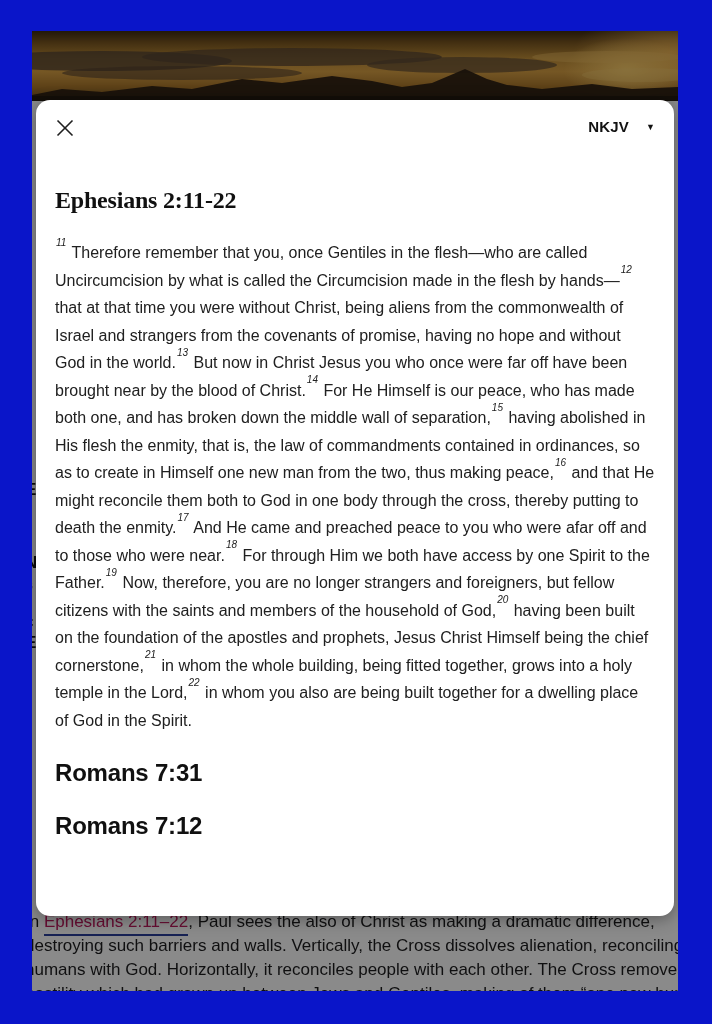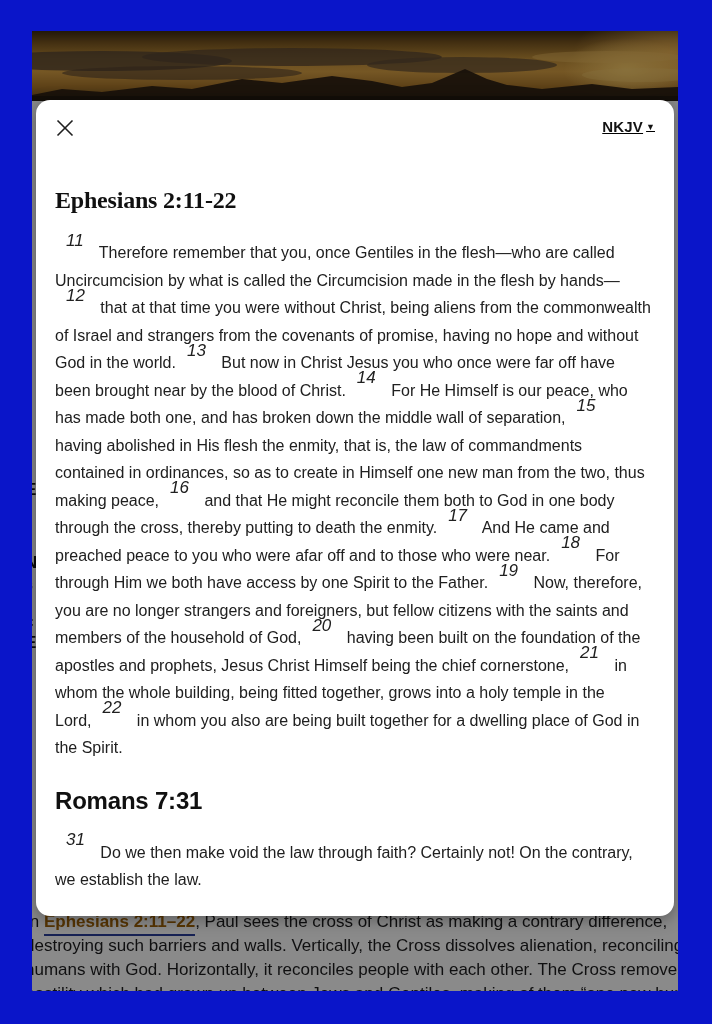--- a/index.html
+++ b/index.html
@@ -22,50 +22,50 @@
       radial-gradient(140px 60px at 99% 30%, rgba(250,190,90,.8), rgba(250,190,90,0) 70%),
       linear-gradient(180deg,#3f2d14 0%,#7a5620 16%,#c4913a 40%,#d9a144 58%,#b07c2e 78%,#70501e 100%);
   }
   .hero svg { position:absolute; inset:0; }
   
   .commentary {
     position:absolute; left:-7px; top:879px; width:700px;
     font-size:17px; line-height:24px; color:#1d1d1f; white-space:nowrap;
   }
   .commentary .link {
-    font-weight:700; color:#a16207;
+    font-weight:400; color:#be185d;
     border-bottom:2px solid #2b3f9c; padding-bottom:3px;
   }
   .frag { position:absolute; left:-7px; font-size:17px; font-weight:700; color:#141414; }
   
   .dim { position:absolute; inset:0; background:rgba(0,0,0,0.46); z-index:2; }
   
   .modal {
     position:absolute; left:4px; top:69px; width:638px; height:816px;
     background:#ffffff; border-radius:14px; z-index:3;
     padding:16px 19px 0 19px; overflow:hidden;
     box-shadow:0 3px 16px rgba(0,0,0,0.35);
   }
   .modal-header { display:flex; justify-content:space-between; align-items:flex-start; height:26px; }
   .close-btn { width:20px; height:20px; cursor:pointer; margin-top:2px; }
-  .version-select { display:flex; align-items:center; gap:3px; cursor:pointer; margin-top:2px;text-decoration:underline; }
+  .version-select { display:flex; align-items:center; gap:17px; cursor:pointer; margin-top:2px; }
   .version-label { font-size:15px; font-weight:700; color:#121212; letter-spacing:.2px; }
   .version-caret { font-size:9px; color:#121212; line-height:1; padding-top:2px; }
   .section-heading {
     font-size:24px; font-weight:800; color:#101010;
     margin:24px 0 0; letter-spacing:-0.2px; line-height:29px;
   }
   .sections > .section:first-child .section-heading { margin-top:44px;font-family:Liberation Serif, serif; }
   .verse-p {
     margin:24px 0 0; width:600px;
     font-size:16px; line-height:27.5px; color:#202020;
   }
   sup.vn {
-    font-style:italic; font-size:17px; line-height:0;
-    position:relative; top:-6px; margin:0 11px; color:#202020;
+    font-style:italic; font-size:10px; line-height:0;
+    position:relative; top:-6px; margin:0 1px; color:#202020;
   }
 </style>
 </head>
 <body>
 
 <div class="stage">
   <div class="page">
 
     <div class="hero">
       <svg width="646" height="70" viewBox="0 0 646 70">
@@ -81,21 +81,21 @@
     </div>
 
     <div class="frag" style="top:449px">E</div>
 
     <div class="frag" style="top:522px">N</div>
     <div class="frag" style="top:549px">“</div>
     <div class="frag" style="top:581px; font-weight:400">c</div>
     <div class="frag" style="top:602px">E</div>
 
     <div class="commentary">
-      <div><span>In </span><span class="link">Ephesians 2:11–22</span><span>, Paul sees the cross of Christ as making a contrary difference,</span></div>
+      <div><span>In </span><span class="link">Ephesians 2:11–22</span><span>, Paul sees the also of Christ as making a dramatic difference,</span></div>
       <div>destroying such barriers and walls. Vertically, the Cross dissolves alienation, reconciling</div>
       <div>humans with God. Horizontally, it reconciles people with each other. The Cross removes</div>
       <div>hostility which had grown up between Jews and Gentiles, making of them “one new humanity.”</div>
     </div>
 
     <div class="dim"></div>
 
     <div class="modal">
       <div class="modal-header">
         <svg class="close-btn" viewBox="0 0 20 20">
@@ -107,21 +107,20 @@
           <span class="version-caret">▼</span>
         </div>
       </div>
       <div class="sections">
           <div class="section">
             <h2 class="section-heading">Ephesians 2:11-22</h2>
             <p class="verse-p"><sup class="vn">11</sup> Therefore remember that you, once Gentiles in the flesh—who are called Uncircumcision by what is called the Circumcision made in the flesh by hands—<sup class="vn">12</sup> that at that time you were without Christ, being aliens from the commonwealth of Israel and strangers from the covenants of promise, having no hope and without God in the world.<sup class="vn">13</sup> But now in Christ Jesus you who once were far off have been brought near by the blood of Christ.<sup class="vn">14</sup> For He Himself is our peace, who has made both one, and has broken down the middle wall of separation,<sup class="vn">15</sup> having abolished in His flesh the enmity, that is, the law of commandments contained in ordinances, so as to create in Himself one new man from the two, thus making peace,<sup class="vn">16</sup> and that He might reconcile them both to God in one body through the cross, thereby putting to death the enmity.<sup class="vn">17</sup> And He came and preached peace to you who were afar off and to those who were near.<sup class="vn">18</sup> For through Him we both have access by one Spirit to the Father.<sup class="vn">19</sup> Now, therefore, you are no longer strangers and foreigners, but fellow citizens with the saints and members of the household of God,<sup class="vn">20</sup> having been built on the foundation of the apostles and prophets, Jesus Christ Himself being the chief cornerstone,<sup class="vn">21</sup> in whom the whole building, being fitted together, grows into a holy temple in the Lord,<sup class="vn">22</sup> in whom you also are being built together for a dwelling place of God in the Spirit.</p>
           </div>
           <div class="section">
             <h2 class="section-heading">Romans 7:31</h2>
-            <p class="verse-p"><sup class="vn">31</sup> Do we then make void the law through faith? Certainly not! On the contrary, we establish the law.</p>
           </div>
           <div class="section">
             <h2 class="section-heading">Romans 7:12</h2>
           </div>
         </div>
     </div>
 
   </div>
 </div>
 

